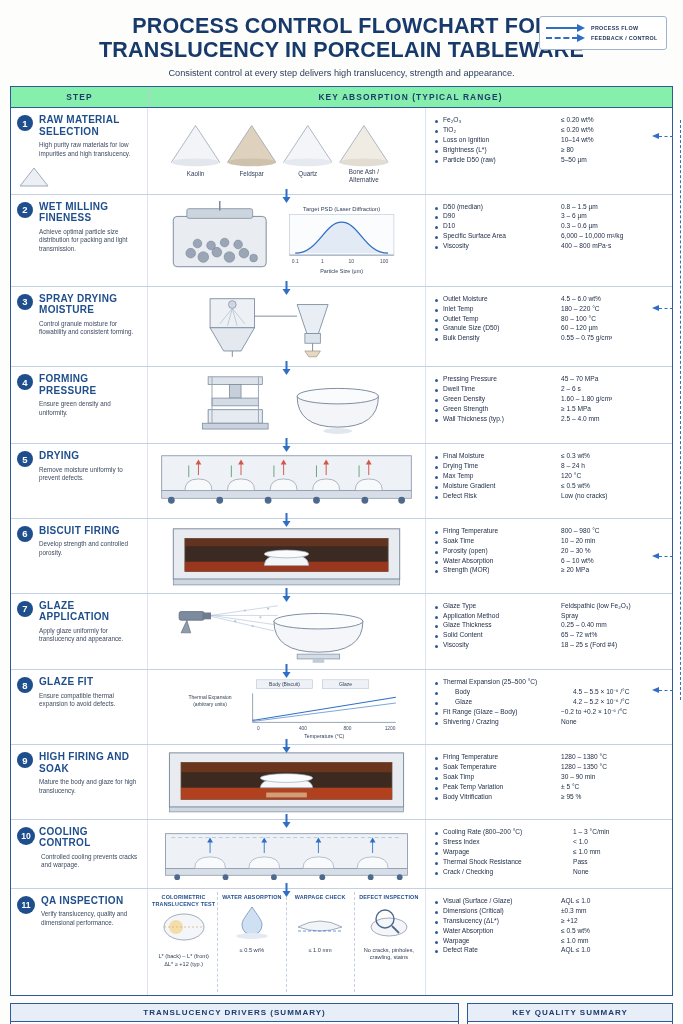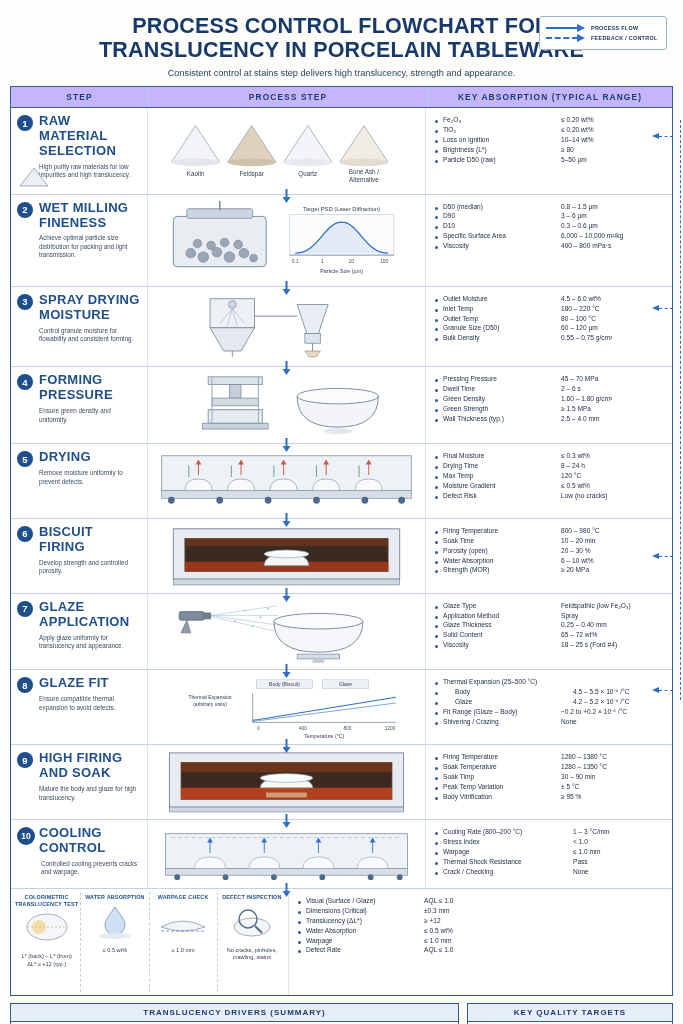--- a/index.html
+++ b/index.html
@@ -32,42 +32,42 @@
   .lg-arrow .hd{position:absolute;left:31px;top:0;width:0;height:0;border-left:8px solid #2e6fc4;border-top:4px solid transparent;border-bottom:4px solid transparent;}
   .lg-dash{width:40px;height:8px;position:relative;flex:0 0 40px;}
   .lg-dash .ln{position:absolute;left:0;top:3px;height:0;width:32px;border-top:2px dashed #2e6fc4;}
   .lg-dash .hd{position:absolute;left:31px;top:0;width:0;height:0;border-left:8px solid #2e6fc4;border-top:4px solid transparent;border-bottom:4px solid transparent;}
 
   
   .board{
     border:1.4px solid #2d5b96;background:#ffffff;
     margin-top:2px;
   }
-  .col-head{display:flex;background:#c4b5fd;border-bottom:1.2px solid #2d5b96;}
+  .col-head{display:flex;background:#86efac;border-bottom:1.2px solid #2d5b96;}
   .col-head div{
     font-size:8.4px;font-weight:bold;letter-spacing:1.1px;color:#1b3c6e;
     text-align:center;padding:5px 0;
   }
   .c1{width:137px;flex:0 0 137px;border-right:1px solid #b9c9de;}
   .c2{width:278px;flex:0 0 278px;border-right:1px solid #b9c9de;}
   .c3{flex:1 1 auto;}
 
   .row{display:flex;border-bottom:1px solid #c3d1e3;min-height:58px;}
   .row:last-child{border-bottom:none;}
   .cell-step{width:137px;flex:0 0 137px;border-right:1px solid #dbe4ef;padding:6px 6px 6px 7px;box-sizing:border-box;position:relative;}
   .cell-proc{width:278px;flex:0 0 278px;border-right:1px solid #dbe4ef;position:relative;box-sizing:border-box;padding:4px;}
   .cell-param{flex:1 1 auto;padding:7px 6px 7px 9px;box-sizing:border-box;}
 
   .stepnum{
     width:16px;height:16px;border-radius:50%;background:#1f4e8c;color:#fff;
     font-size:9.5px;font-weight:bold;display:flex;align-items:center;justify-content:center;
     position:absolute;left:6px;top:7px;
   }
   .steptitle{
-    margin-left:21px;font-size:13px;font-weight:bold;color:#1f4e8c;
+    margin-left:21px;font-size:10px;font-weight:bold;color:#1f4e8c;
     letter-spacing:.3px;line-height:1.15;text-transform:uppercase;
   }
   .stepdesc{margin-left:21px;margin-top:4px;font-size:6.3px;color:#3c4a60;line-height:1.35;}
 
   .params{list-style:none;margin:0;padding:0;}
   .params li{
     display:flex;font-size:6.6px;color:#22304a;line-height:1.5;
     padding-left:8px;position:relative;
   }
   .params li:before{content:"";position:absolute;left:0;top:5px;width:3px;height:3px;background:#2d5b96;border-radius:50%;}
@@ -103,21 +103,21 @@
   .qa-t{font-size:5.4px;font-weight:bold;color:#1f4e8c;line-height:1.25;letter-spacing:.2px;}
   .qa-n{font-size:5.6px;color:#33415a;line-height:1.3;margin-top:2px;}
 </style>
 </head>
 <body>
 
 <div class="page">
 
   <div class="header">
     <div class="title">PROCESS CONTROL FLOWCHART FOR TRANSLUCENCY IN PORCELAIN TABLEWARE</div>
-    <div class="subtitle">Consistent control at stains step delivers high translucency, strength and appearance.</div>
+    <div class="subtitle">Consistent control at every step delivers high translucency, strength and appearance.</div>
     <div class="legend">
       <div class="legend-row">
         <span class="lg-arrow">
             <span class="ln"></span>
             <span class="hd"></span>
           </span>
         <span class="legend-label">PROCESS FLOW</span>
       </div>
       <div class="legend-row">
         <span class="lg-dash">
@@ -126,21 +126,20 @@
           </span>
         <span class="legend-label">FEEDBACK / CONTROL</span>
       </div>
     </div>
   </div>
 
   <div class="board">
 
     <div class="col-head">
       <div class="c1">STEP</div>
-      <div class="c2">PROCESS STEP</div>
       <div class="c3">KEY ABSORPTION (TYPICAL RANGE)</div>
     </div>
 
     <div class="row" style="min-height:80px;">
       <div class="cell-step">
         <div class="stepnum">1</div>
         <div class="steptitle">RAW MATERIAL SELECTION</div>
         <div class="stepdesc">High purity raw materials for low impurities and high translucency.</div>
         <svg width="34" height="24" viewBox="0 0 34 24" style="position:absolute;left:6px;bottom:6px;">
           <path d="M3 22 L17 4 L31 22 Z" fill="#eceff3" stroke="#8b98ab" stroke-width=".8"></path>
@@ -716,20 +715,25 @@
             </li>
           <li>
               <span class="pname" style="flex:0 0 130px">Crack / Checking</span>
               <span class="pval">None</span>
             </li>
         </ul>
       </div>
     </div>
 
     <div class="row" style="min-height:106px;">
+      <div class="cell-step">
+        <div class="stepnum" style="width:18px;height:18px;font-size:8.6px;">11</div>
+        <div class="steptitle" style="margin-left:23px">QA INSPECTION</div>
+        <div class="stepdesc" style="margin-left:23px">Verify translucency, quality and dimensional performance.</div>
+      </div>
       <div class="cell-proc" style="padding:3px 2px;">
         <div class="qa-grid">
           <div class="qa-col">
             <div class="qa-t">COLORIMETRIC TRANSLUCENCY TEST</div>
             <svg width="56" height="40" viewBox="0 0 56 40">
               <ellipse cx="28" cy="20" rx="20" ry="13" fill="#f4f6f9" stroke="#8b98ab" stroke-width=".8"></ellipse>
               <circle cx="20" cy="20" r="7" fill="#f3c969" opacity=".55"></circle>
               <path d="M8 20 L48 20" stroke="#c9b173" stroke-width=".7" stroke-dasharray="2 2"></path>
             </svg>
             <div class="qa-n" style="white-space:pre-line">L* (back) – L* (front)
@@ -812,20 +816,20 @@
       <div class="panel-h">TRANSLUCENCY DRIVERS (SUMMARY)</div>
       <div class="drv-body">
         
         
         
         
       </div>
     </div>
 
     <div class="panel targets">
-      <div class="panel-h">KEY QUALITY TARGETS</div>
+      <div class="panel-h">KEY QUALITY SUMMARY</div>
       <div class="tg-body">
         
       </div>
     </div>
   </div>
 
 </div>
 
 </body></html>

